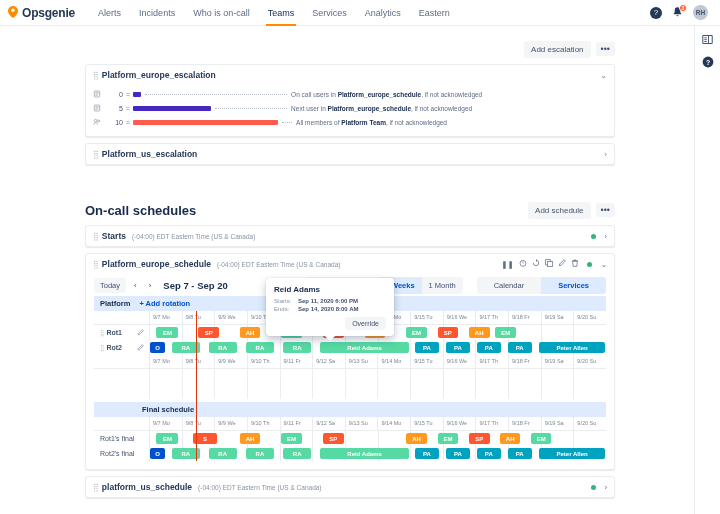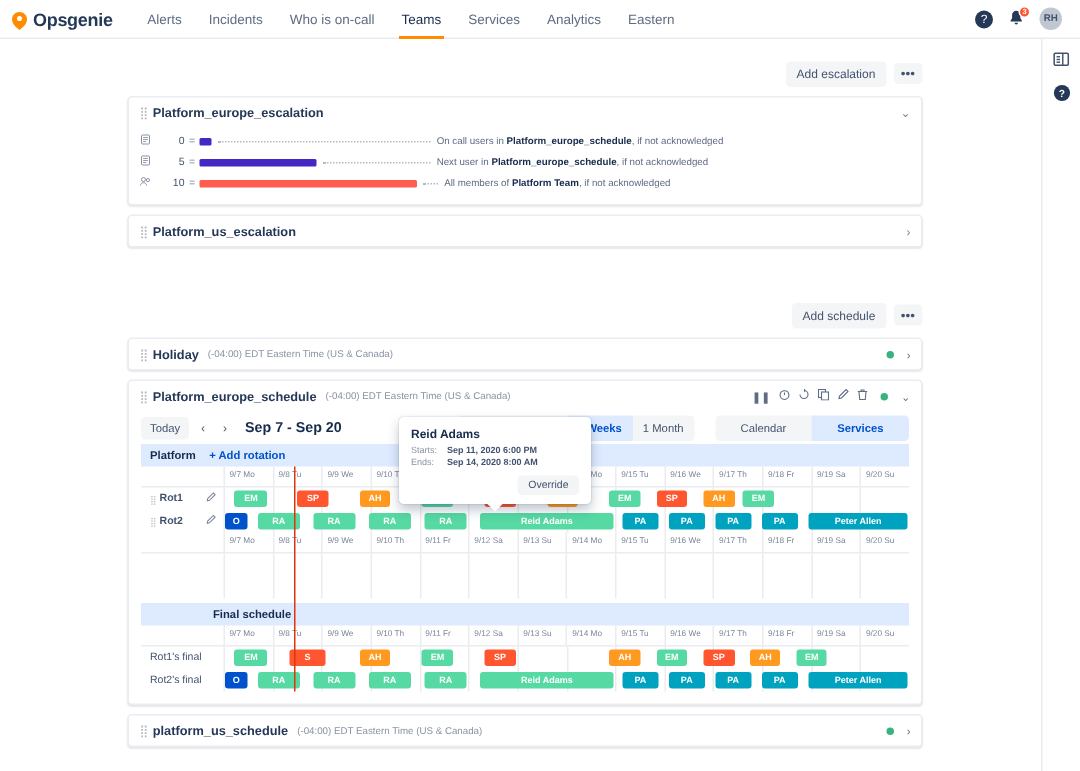--- a/index.html
+++ b/index.html
@@ -13,21 +13,21 @@
   }
   
   .topnav {
     height: 26px; width: 720px;
     background: #fff;
     border-bottom: 1px solid #e9ebee;
     display: flex; align-items: center;
     padding: 0 8px;
     position: relative;
   }
-  .brand { display: flex; align-items: flex-end; gap: 4px; margin-right: 14px; }
+  .brand { display: flex; align-items: flex-start; gap: 4px; margin-right: 14px; }
   .brand-mark { width: 10px; height: 12px; position: relative; }
   .brand-name { font-size: 12px; font-weight: bold; color: #253858; letter-spacing: -.2px; }
   .navitems { display: flex; align-items: center; gap: 0px; height: 26px; }
   .navitem {
     font-size: 9px; color: #5e6c84; padding: 0 9px;
     height: 26px; display: flex; align-items: center; cursor: pointer;
     position: relative; white-space: nowrap;
   }
   .navitem.active { color: #172b4d; }
   .navitem.active::after {
@@ -307,30 +307,31 @@
             <span class="grip">⣿</span>
             <span class="card-title">Platform_us_escalation</span>
             <span class="chev">›</span>
           </div>
         </div>
       </div>
   </div>
 
   <div class="section" style="margin-top:30px;">
     <div class="section-head">
+      <span class="section-title">On-call schedules</span>
       <span class="section-actions">
         <button class="btn-soft">Add schedule</button>
         <button class="btn-dots">•••</button>
       </span>
     </div>
 
     <div class="card">
       <div class="card-row">
         <span class="grip">⣿</span>
-        <span class="card-title">Holiday</span>
+        <span class="card-title">Starts</span>
         <span class="card-sub">(-04:00) EDT Eastern Time (US &amp; Canada)</span>
         <span class="sched-icons">
           <span class="dot-green"></span>
           <span class="chev" style="margin-left:4px;">›</span>
         </span>
       </div>
     </div>
 
     <div class="card">
       <div class="card-row">

